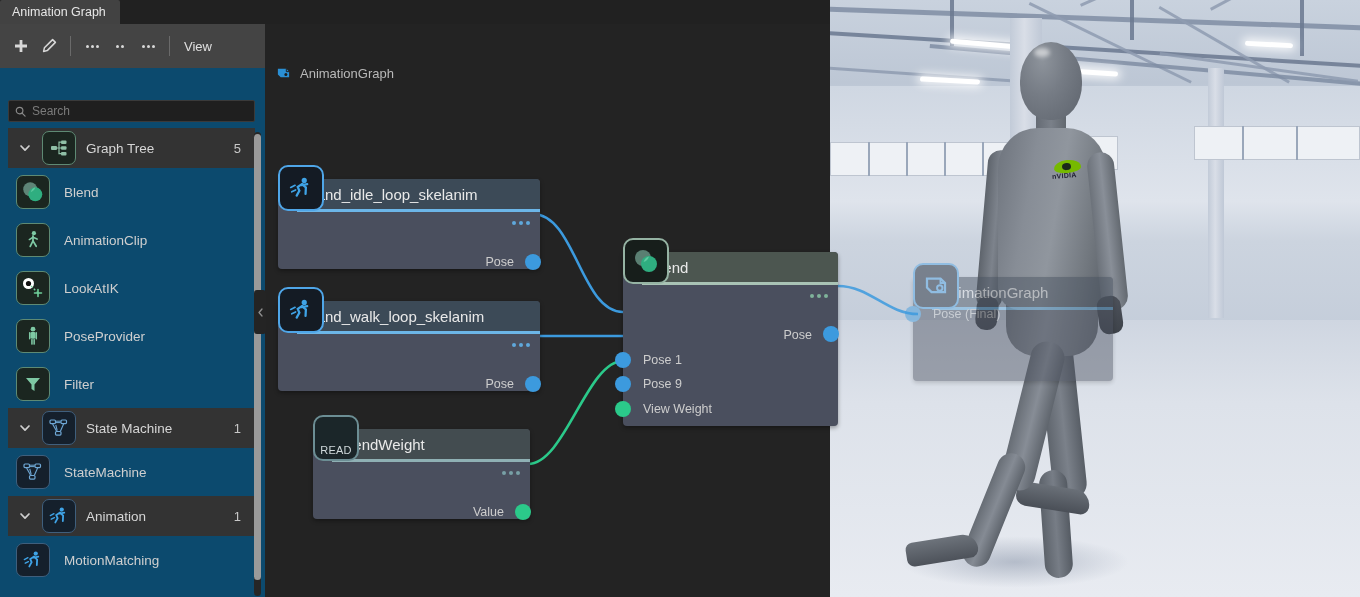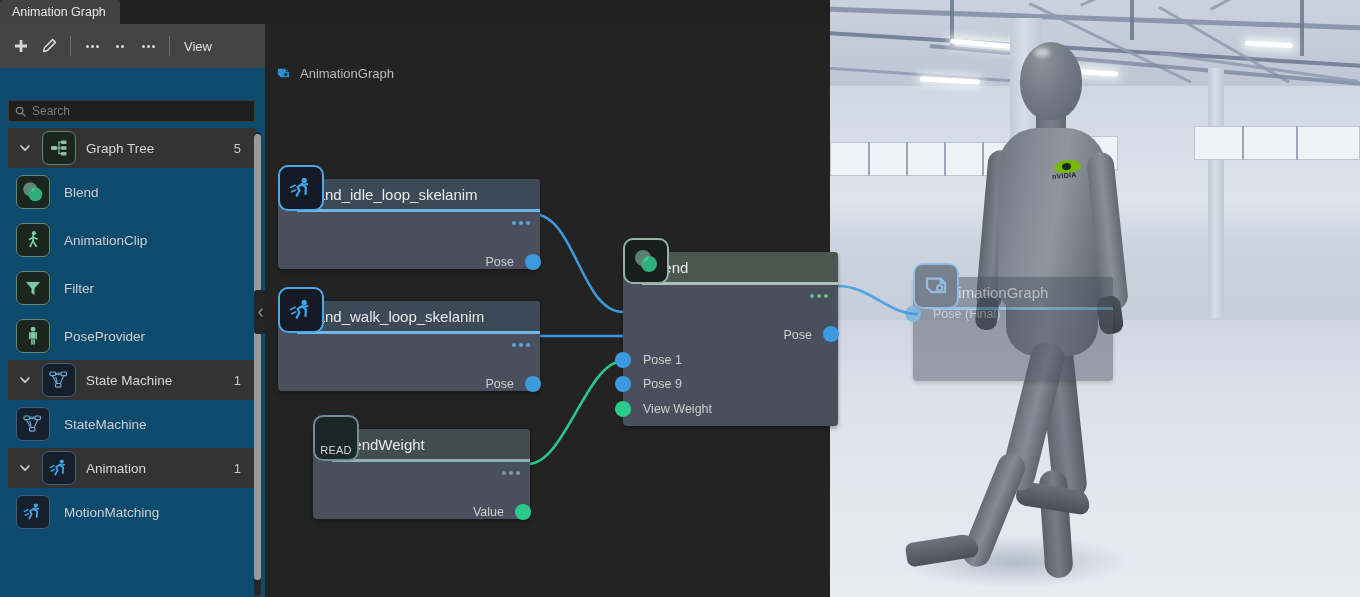--- a/index.html
+++ b/index.html
@@ -604,42 +604,53 @@
             <circle cx="13" cy="4.5" r="2.3" fill="#7ec9a4"></circle>
             <path d="M12 7.6 L12 13 L9 19" stroke="#7ec9a4" stroke-width="1.9" fill="none" stroke-linecap="round"></path>
             <path d="M12 13 L15.5 18.8" stroke="#7ec9a4" stroke-width="1.9" fill="none" stroke-linecap="round"></path>
             <path d="M12 9 L8 11.5" stroke="#7ec9a4" stroke-width="1.7" stroke-linecap="round"></path>
             <path d="M12 9 L16.5 11" stroke="#7ec9a4" stroke-width="1.7" stroke-linecap="round"></path>
           </svg>
         </span>
         <span class="item-label">AnimationClip</span>
       </div>
 
-
       <div class="item-row">
         <span class="ic green">
-          <svg width="20" height="20" viewBox="0 0 20 20">
-            <path d="M3 4 H17 L11.5 10.5 V17 L8.5 15 V10.5 Z" fill="#7ec9a4"></path>
-          </svg>
-        </span>
-        <span class="item-label">Filter</span>
+          <svg width="24" height="24" viewBox="0 0 24 24">
+            <circle cx="7.5" cy="7.5" r="5.5" fill="#ffffff"></circle>
+            <circle cx="7.5" cy="7.5" r="2.6" fill="#101010"></circle>
+            <path d="M10 10 L17 17" stroke="#6fcf9a" stroke-width="1.3" stroke-dasharray="2 2"></path>
+            <path d="M17 13.5 v7 M13.5 17 h7" stroke="#6fcf9a" stroke-width="1.6" stroke-linecap="round"></path>
+          </svg>
+        </span>
+        <span class="item-label">LookAtIK</span>
       </div>
 
       <div class="item-row">
         <span class="ic green">
           <svg width="22" height="22" viewBox="0 0 24 24">
             <circle cx="12" cy="4.5" r="2.6" fill="#7ec9a4"></circle>
             <rect x="9.2" y="7.6" width="5.6" height="7.4" rx="1.6" fill="#7ec9a4"></rect>
             <rect x="10" y="15.4" width="1.7" height="6" fill="#7ec9a4"></rect>
             <rect x="12.4" y="15.4" width="1.7" height="6" fill="#7ec9a4"></rect>
             <path d="M8.4 8.4 V15" stroke="#7ec9a4" stroke-width="1.6" stroke-linecap="round"></path>
             <path d="M15.6 8.4 V15" stroke="#7ec9a4" stroke-width="1.6" stroke-linecap="round"></path>
           </svg>
         </span>
         <span class="item-label">PoseProvider</span>
+      </div>
+
+      <div class="item-row">
+        <span class="ic green">
+          <svg width="20" height="20" viewBox="0 0 20 20">
+            <path d="M3 4 H17 L11.5 10.5 V17 L8.5 15 V10.5 Z" fill="#7ec9a4"></path>
+          </svg>
+        </span>
+        <span class="item-label">Filter</span>
       </div>
 
       <div class="group-row">
         <span class="chev">
           <svg width="14" height="14" viewBox="0 0 14 14">
               <path d="M3 5 L7 9.2 L11 5" fill="none" stroke="#cfcfcf" stroke-width="1.7" stroke-linecap="round" stroke-linejoin="round"></path>
             </svg>
         </span>
         <span class="ic blue">
           <svg width="22" height="22" viewBox="0 0 22 22">

